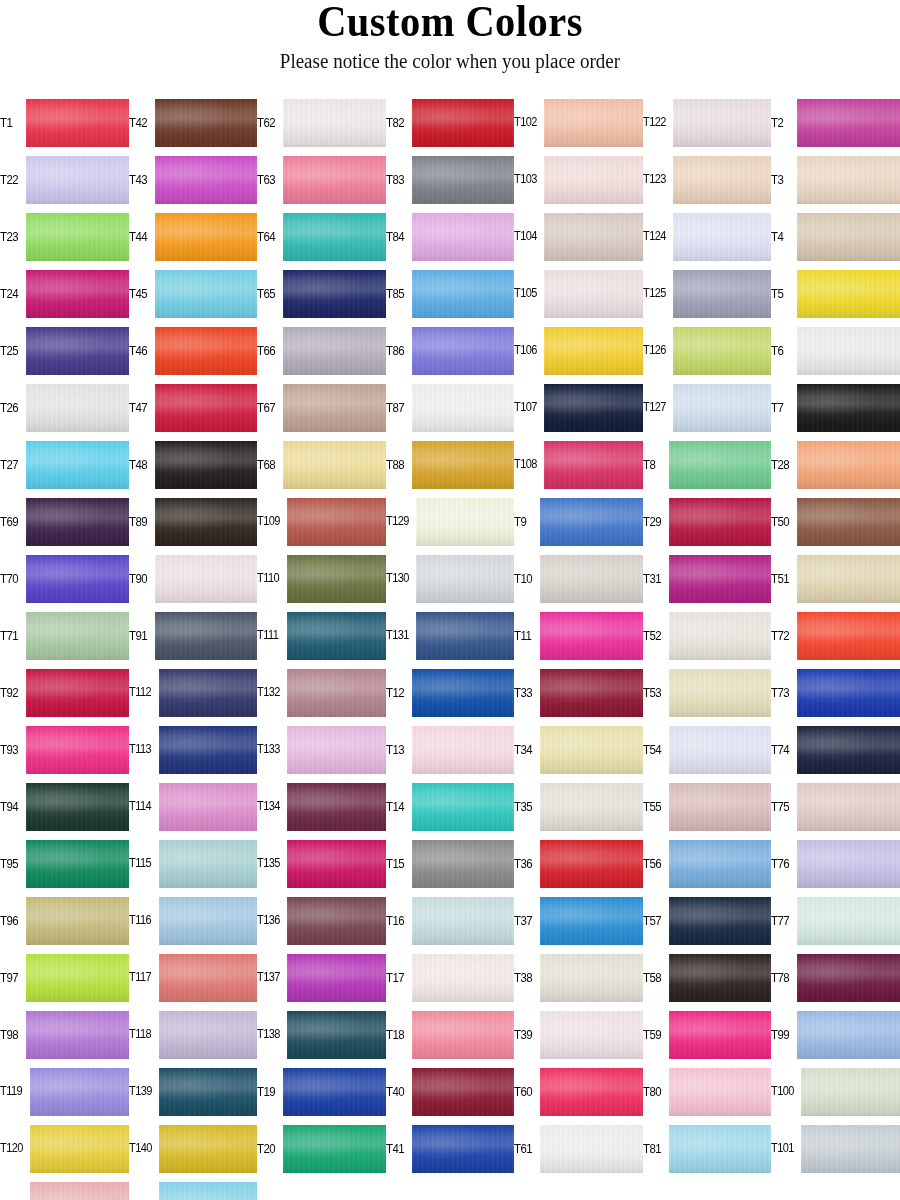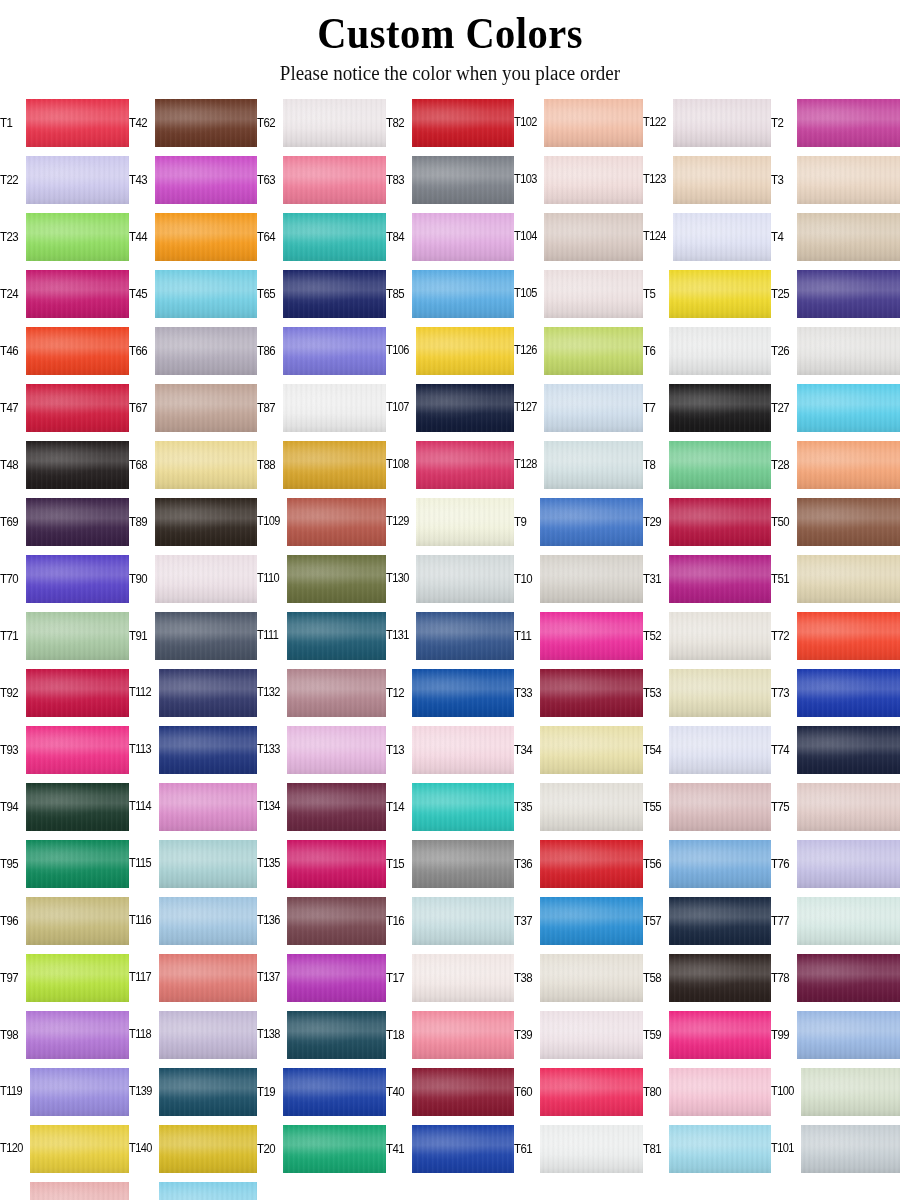--- a/index.html
+++ b/index.html
@@ -18,21 +18,21 @@
   .page {
     width: 900px;
     height: 1200px;
     position: relative;
     background: #ffffff;
   }
 
   
   .header {
     text-align: center;
-    padding-top: 12px;
+    padding-top: 0;
   }
   .title {
     font-family: "Liberation Serif", "DejaVu Serif", serif;
     font-size: 44px;
     font-weight: 700;
     letter-spacing: 0.5px;
     color: #000000;
     line-height: 1.0;
     margin: 0;
     transform: scaleX(0.92);
@@ -235,20 +235,24 @@
       </div>
       <div class="cell">
         <span class="cell-label">T85</span>
         <div class="swatch" style="background-color: rgb(91, 173, 228);"></div>
       </div>
       <div class="cell">
         <span class="cell-label wide">T105</span>
         <div class="swatch" style="background-color: rgb(236, 224, 224);"></div>
       </div>
       <div class="cell">
+        <span class="cell-label wide">T125</span>
+        <div class="swatch" style="background-color: rgb(159, 161, 182);"></div>
+      </div>
+      <div class="cell">
         <span class="cell-label">T5</span>
         <div class="swatch" style="background-color: rgb(239, 217, 43);"></div>
       </div>
       <div class="cell">
         <span class="cell-label">T25</span>
         <div class="swatch" style="background-color: rgb(70, 59, 140);"></div>
       </div>
       <div class="cell">
         <span class="cell-label">T46</span>
         <div class="swatch" style="background-color: rgb(239, 68, 35);"></div>
@@ -315,24 +319,20 @@
       </div>
       <div class="cell">
         <span class="cell-label">T88</span>
         <div class="swatch" style="background-color: rgb(215, 165, 44);"></div>
       </div>
       <div class="cell">
         <span class="cell-label wide">T108</span>
         <div class="swatch" style="background-color: rgb(216, 51, 102);"></div>
       </div>
       <div class="cell">
-        <span class="cell-label wide">T128</span>
-        <div class="swatch" style="background-color: rgb(210, 224, 226);"></div>
-      </div>
-      <div class="cell">
         <span class="cell-label">T8</span>
         <div class="swatch" style="background-color: rgb(114, 203, 145);"></div>
       </div>
       <div class="cell">
         <span class="cell-label">T28</span>
         <div class="swatch" style="background-color: rgb(244, 165, 120);"></div>
       </div>
       <div class="cell">
         <span class="cell-label">T69</span>
         <div class="swatch" style="background-color: rgb(60, 35, 72);"></div>

